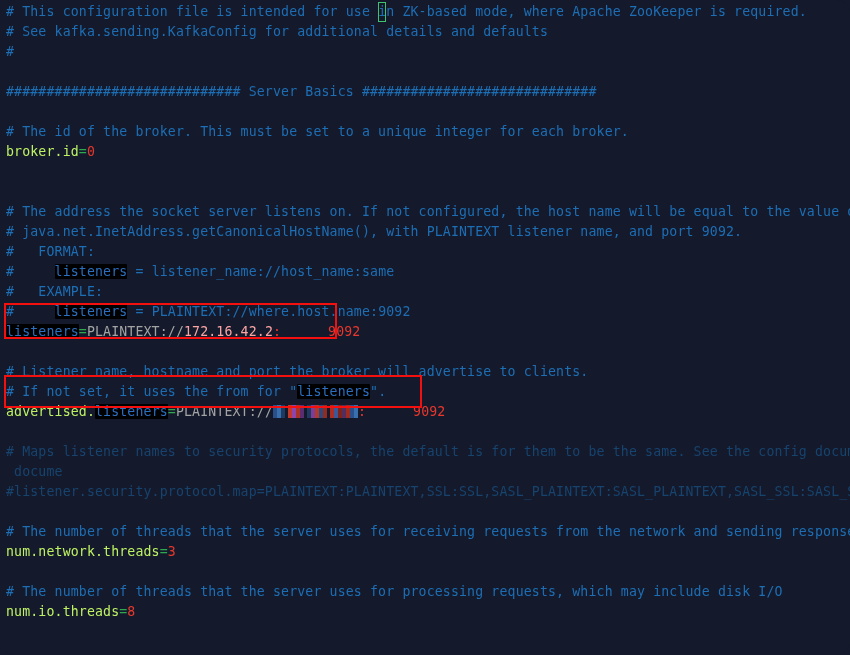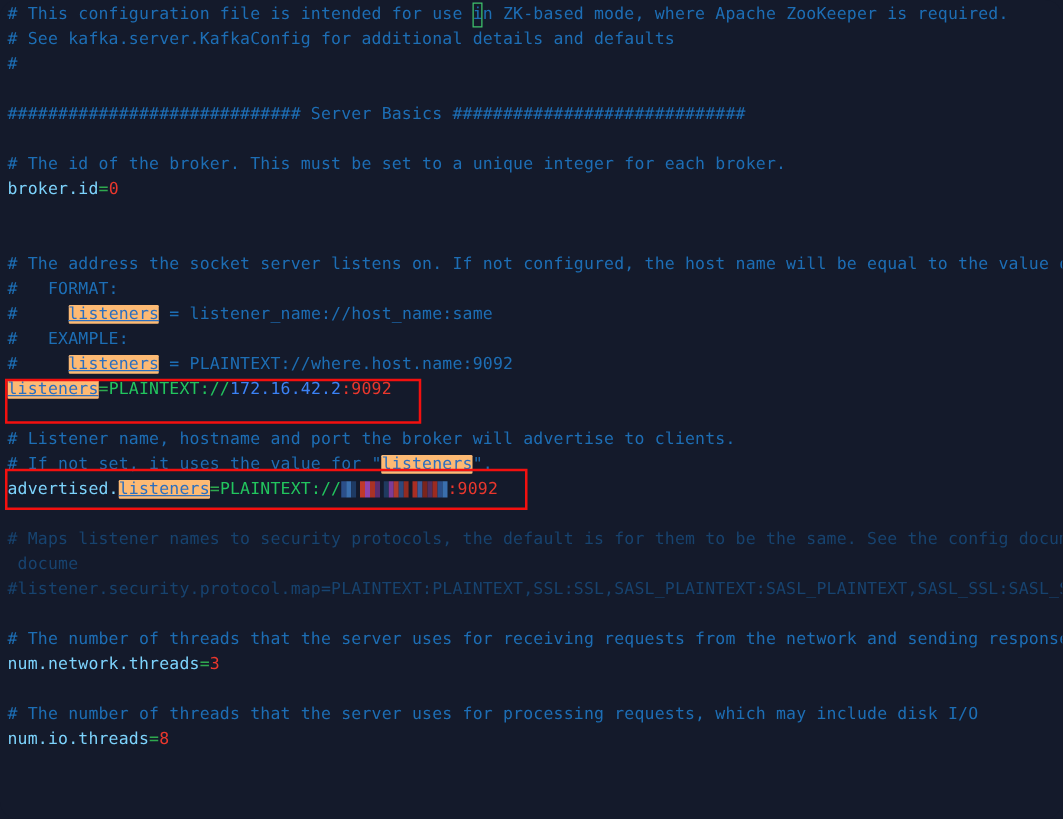--- a/index.html
+++ b/index.html
@@ -39,34 +39,33 @@
     letter-spacing: 0.15px;
     white-space: pre;
     color: #1e6fb8;
     padding-left: 6px;
     box-sizing: border-box;
   }
 
   
   .cmt       { color: #1d6eb5; }
   .cmt-dim   { color: #17436f; }
-  .key       { color: #7dd3fc; }
+  .key       { color: #bef264; }
   .eq        { color: #2fa84f; }
-  .val       { color: #e8372d; }
+  .val       { color: #e8372d; margin-left: 47px; }
   .val-num   { color: #e8372d; }
-  .ip        { color: #3b82f6; text-align: right; }
-  .proto     { color: #22c55e; }
+  .ip        { color: #fca5a5; text-align: right; }
+  .proto     { color: #a3a3a3; }
   .punct     { color: #e8372d; }
 
   
   .hl {
-    background: #fdba74;
+    background: #000000;
     color: #2b6fc0;
     border-radius: 1px;
-    text-decoration: underline;
   }
 
   
   .cursor {
     display: inline-block;
     outline: 1.5px solid #3ec46d;
     outline-offset: -1px;
     color: #1d6eb5;
     position: relative;
     top: 0;
@@ -109,57 +108,58 @@
 </style>
 </head>
 <body>
 
 <div id="editor">
 
   <div class="code-area">
 
     <div class="line"><span class="cmt"># This configuration file is intended for use </span><span class="cursor">i</span><span class="cmt">n ZK-based mode, where Apache ZooKeeper is required.</span></div>
 
-    <div class="line"><span class="cmt"># See kafka.server.KafkaConfig for additional details and defaults</span></div>
+    <div class="line"><span class="cmt"># See kafka.sending.KafkaConfig for additional details and defaults</span></div>
 
     <div class="line"><span class="cmt">#</span></div>
 
     <div class="line"><span></span></div>
 
     <div class="line"><span class="cmt">############################# Server Basics #############################</span></div>
 
     <div class="line"><span></span></div>
 
     <div class="line"><span class="cmt"># The id of the broker. This must be set to a unique integer for each broker.</span></div>
 
     <div class="line"><span class="key">broker.id</span><span class="eq">=</span><span class="val-num">0</span></div>
 
     <div class="line"><span></span></div>
 
 
     <div class="line"><span></span></div>
 
     <div class="line"><span class="cmt"># The address the socket server listens on. If not configured, the host name will be equal to the value o</span></div>
 
+    <div class="line"><span class="cmt"># java.net.InetAddress.getCanonicalHostName(), with PLAINTEXT listener name, and port 9092.</span></div>
 
     <div class="line"><span class="cmt">#   FORMAT:</span></div>
 
     <div class="line"><span class="cmt">#     </span><span class="hl">listeners</span><span class="cmt"> = listener_name://host_name:same</span></div>
 
     <div class="line"><span class="cmt">#   EXAMPLE:</span></div>
 
     <div class="line"><span class="cmt">#     </span><span class="hl">listeners</span><span class="cmt"> = PLAINTEXT://where.host.name:9092</span></div>
 
     <div class="line"><span class="hl">listeners</span><span class="eq">=</span><span class="proto">PLAINTEXT://</span><span class="ip">172.16.42.2</span><span class="punct">:</span><span class="val">9092</span></div>
 
     <div class="line"><span></span></div>
 
     <div class="line"><span class="cmt"># Listener name, hostname and port the broker will advertise to clients.</span></div>
 
-    <div class="line"><span class="cmt"># If not set, it uses the value for "</span><span class="hl">listeners</span><span class="cmt">".</span></div>
+    <div class="line"><span class="cmt"># If not set, it uses the from for "</span><span class="hl">listeners</span><span class="cmt">".</span></div>
 
     <div class="line"><span class="key">advertised.</span><span class="hl">listeners</span><span class="eq">=</span><span class="proto">PLAINTEXT://</span><span class="redact" id="redact-ip"><i style="background: rgb(43, 79, 138);"></i><i style="background: rgb(58, 111, 174);"></i><i style="background: rgb(30, 58, 99);"></i><i style="background: rgb(20, 26, 43); width: 3px;"></i><i style="background: rgb(192, 57, 43);"></i><i style="background: rgb(142, 68, 173);"></i><i style="background: rgb(169, 50, 38);"></i><i style="background: rgb(91, 44, 111);"></i><i style="background: rgb(20, 26, 43); width: 3px;"></i><i style="background: rgb(31, 58, 95);"></i><i style="background: rgb(125, 60, 152);"></i><i style="background: rgb(176, 58, 46);"></i><i style="background: rgb(46, 74, 125);"></i><i style="background: rgb(146, 43, 33);"></i><i style="background: rgb(20, 26, 43); width: 3px;"></i><i style="background: rgb(170, 46, 36);"></i><i style="background: rgb(59, 89, 152);"></i><i style="background: rgb(123, 36, 28);"></i><i style="background: rgb(81, 46, 95);"></i><i style="background: rgb(156, 43, 32);"></i><i style="background: rgb(43, 79, 138);"></i><i style="background: rgb(58, 111, 174);"></i></span><span class="punct">:</span><span class="val">9092</span></div>
 
     <div class="line"><span></span></div>
 
     <div class="line"><span class="cmt-dim"># Maps listener names to security protocols, the default is for them to be the same. See the config docume</span></div>
 
     <div class="line"><span class="cmt-dim"> docume</span></div>
 
     <div class="line"><span class="cmt-dim">#listener.security.protocol.map=PLAINTEXT:PLAINTEXT,SSL:SSL,SASL_PLAINTEXT:SASL_PLAINTEXT,SASL_SSL:SASL_S</span></div>

